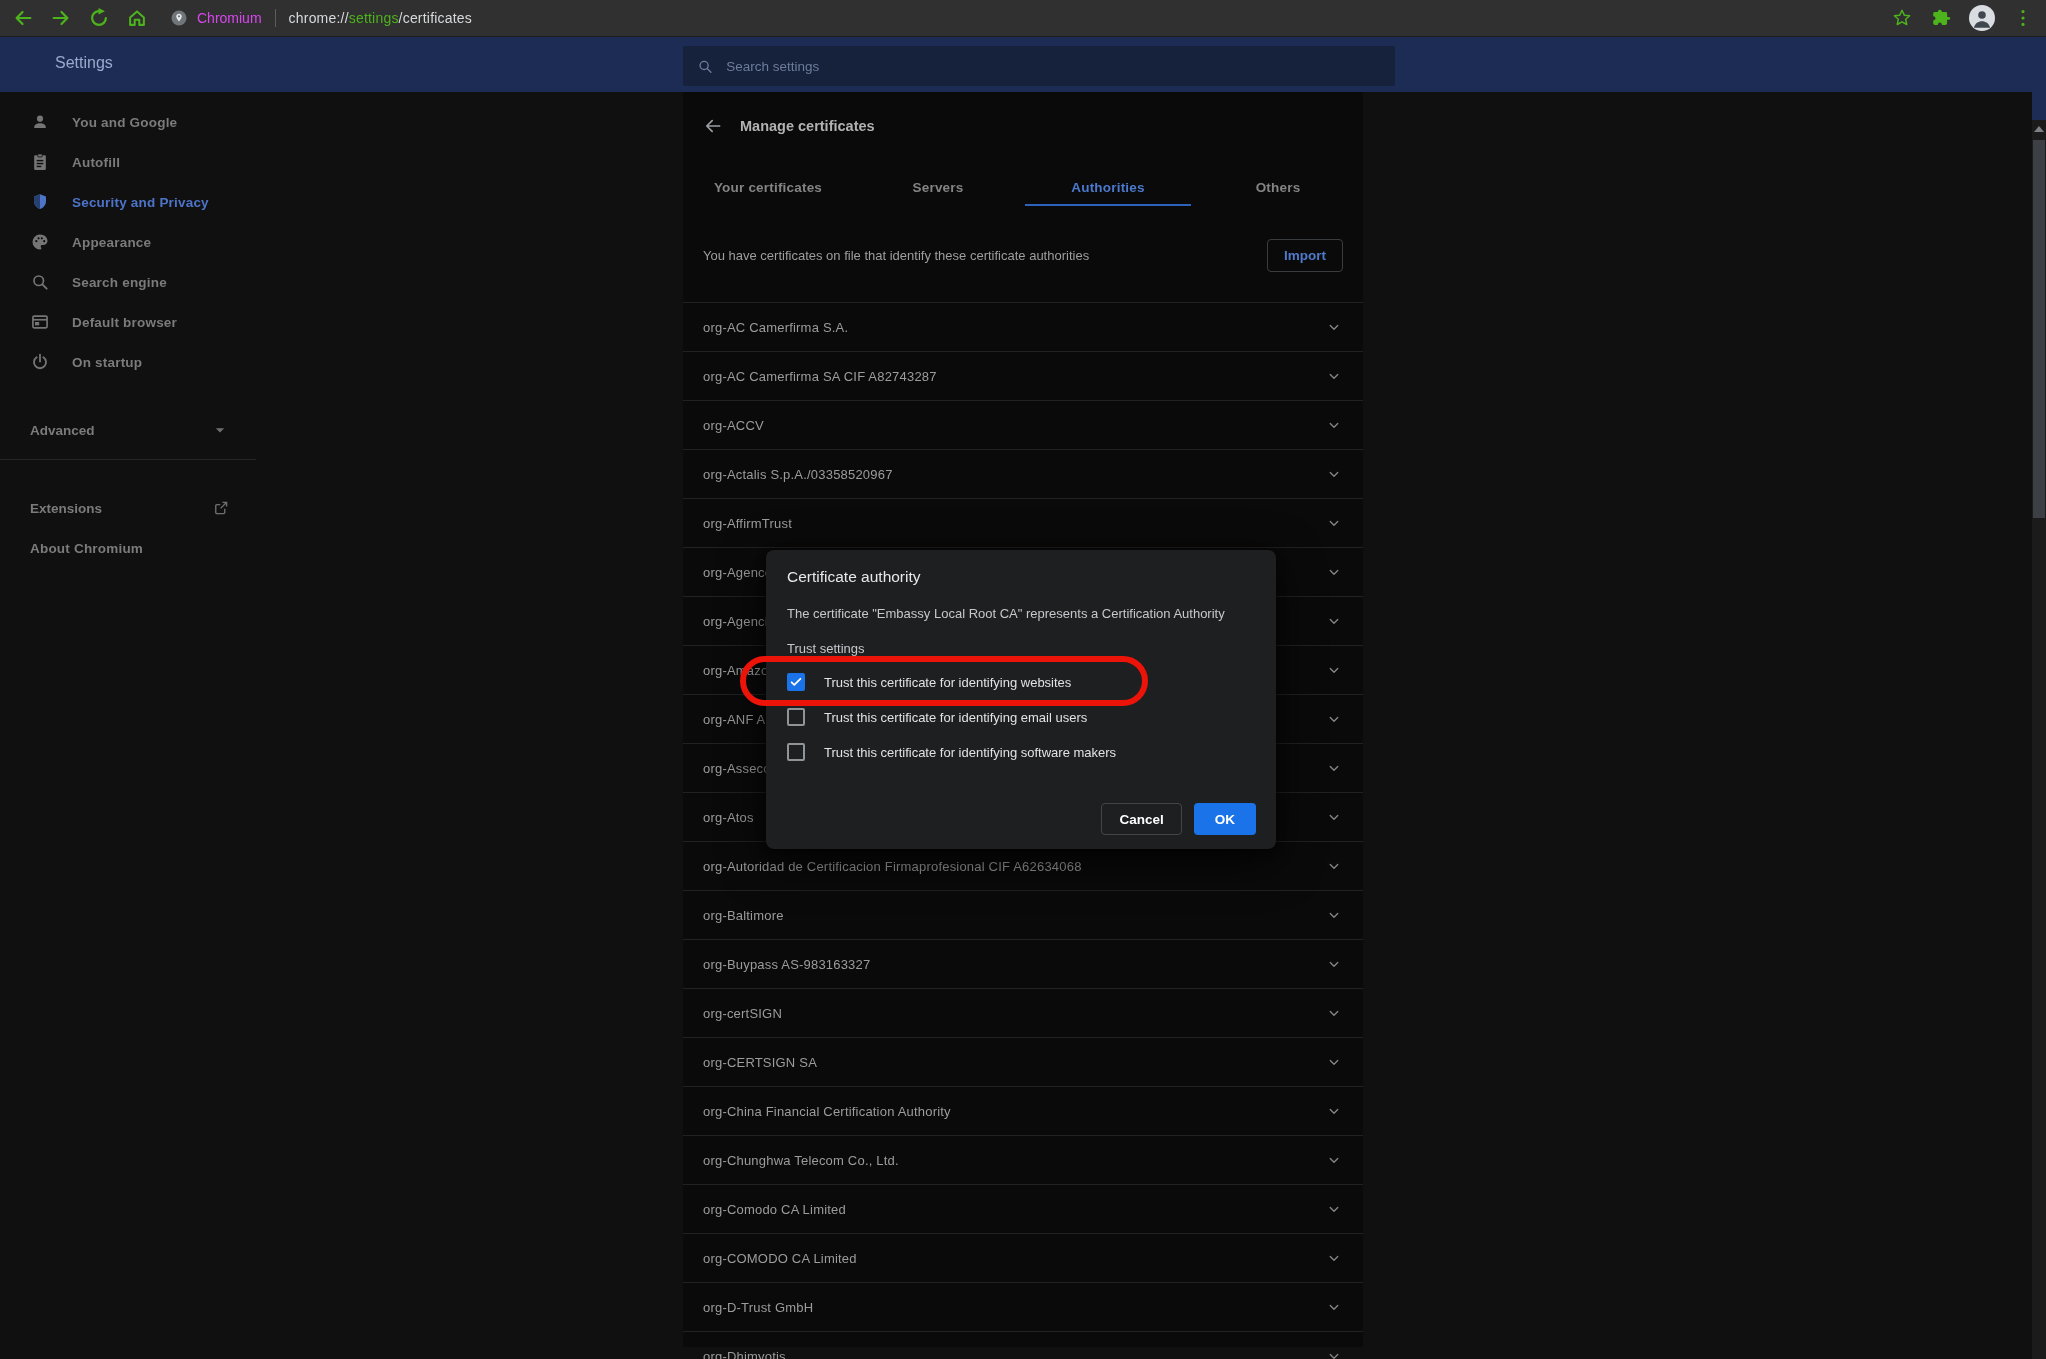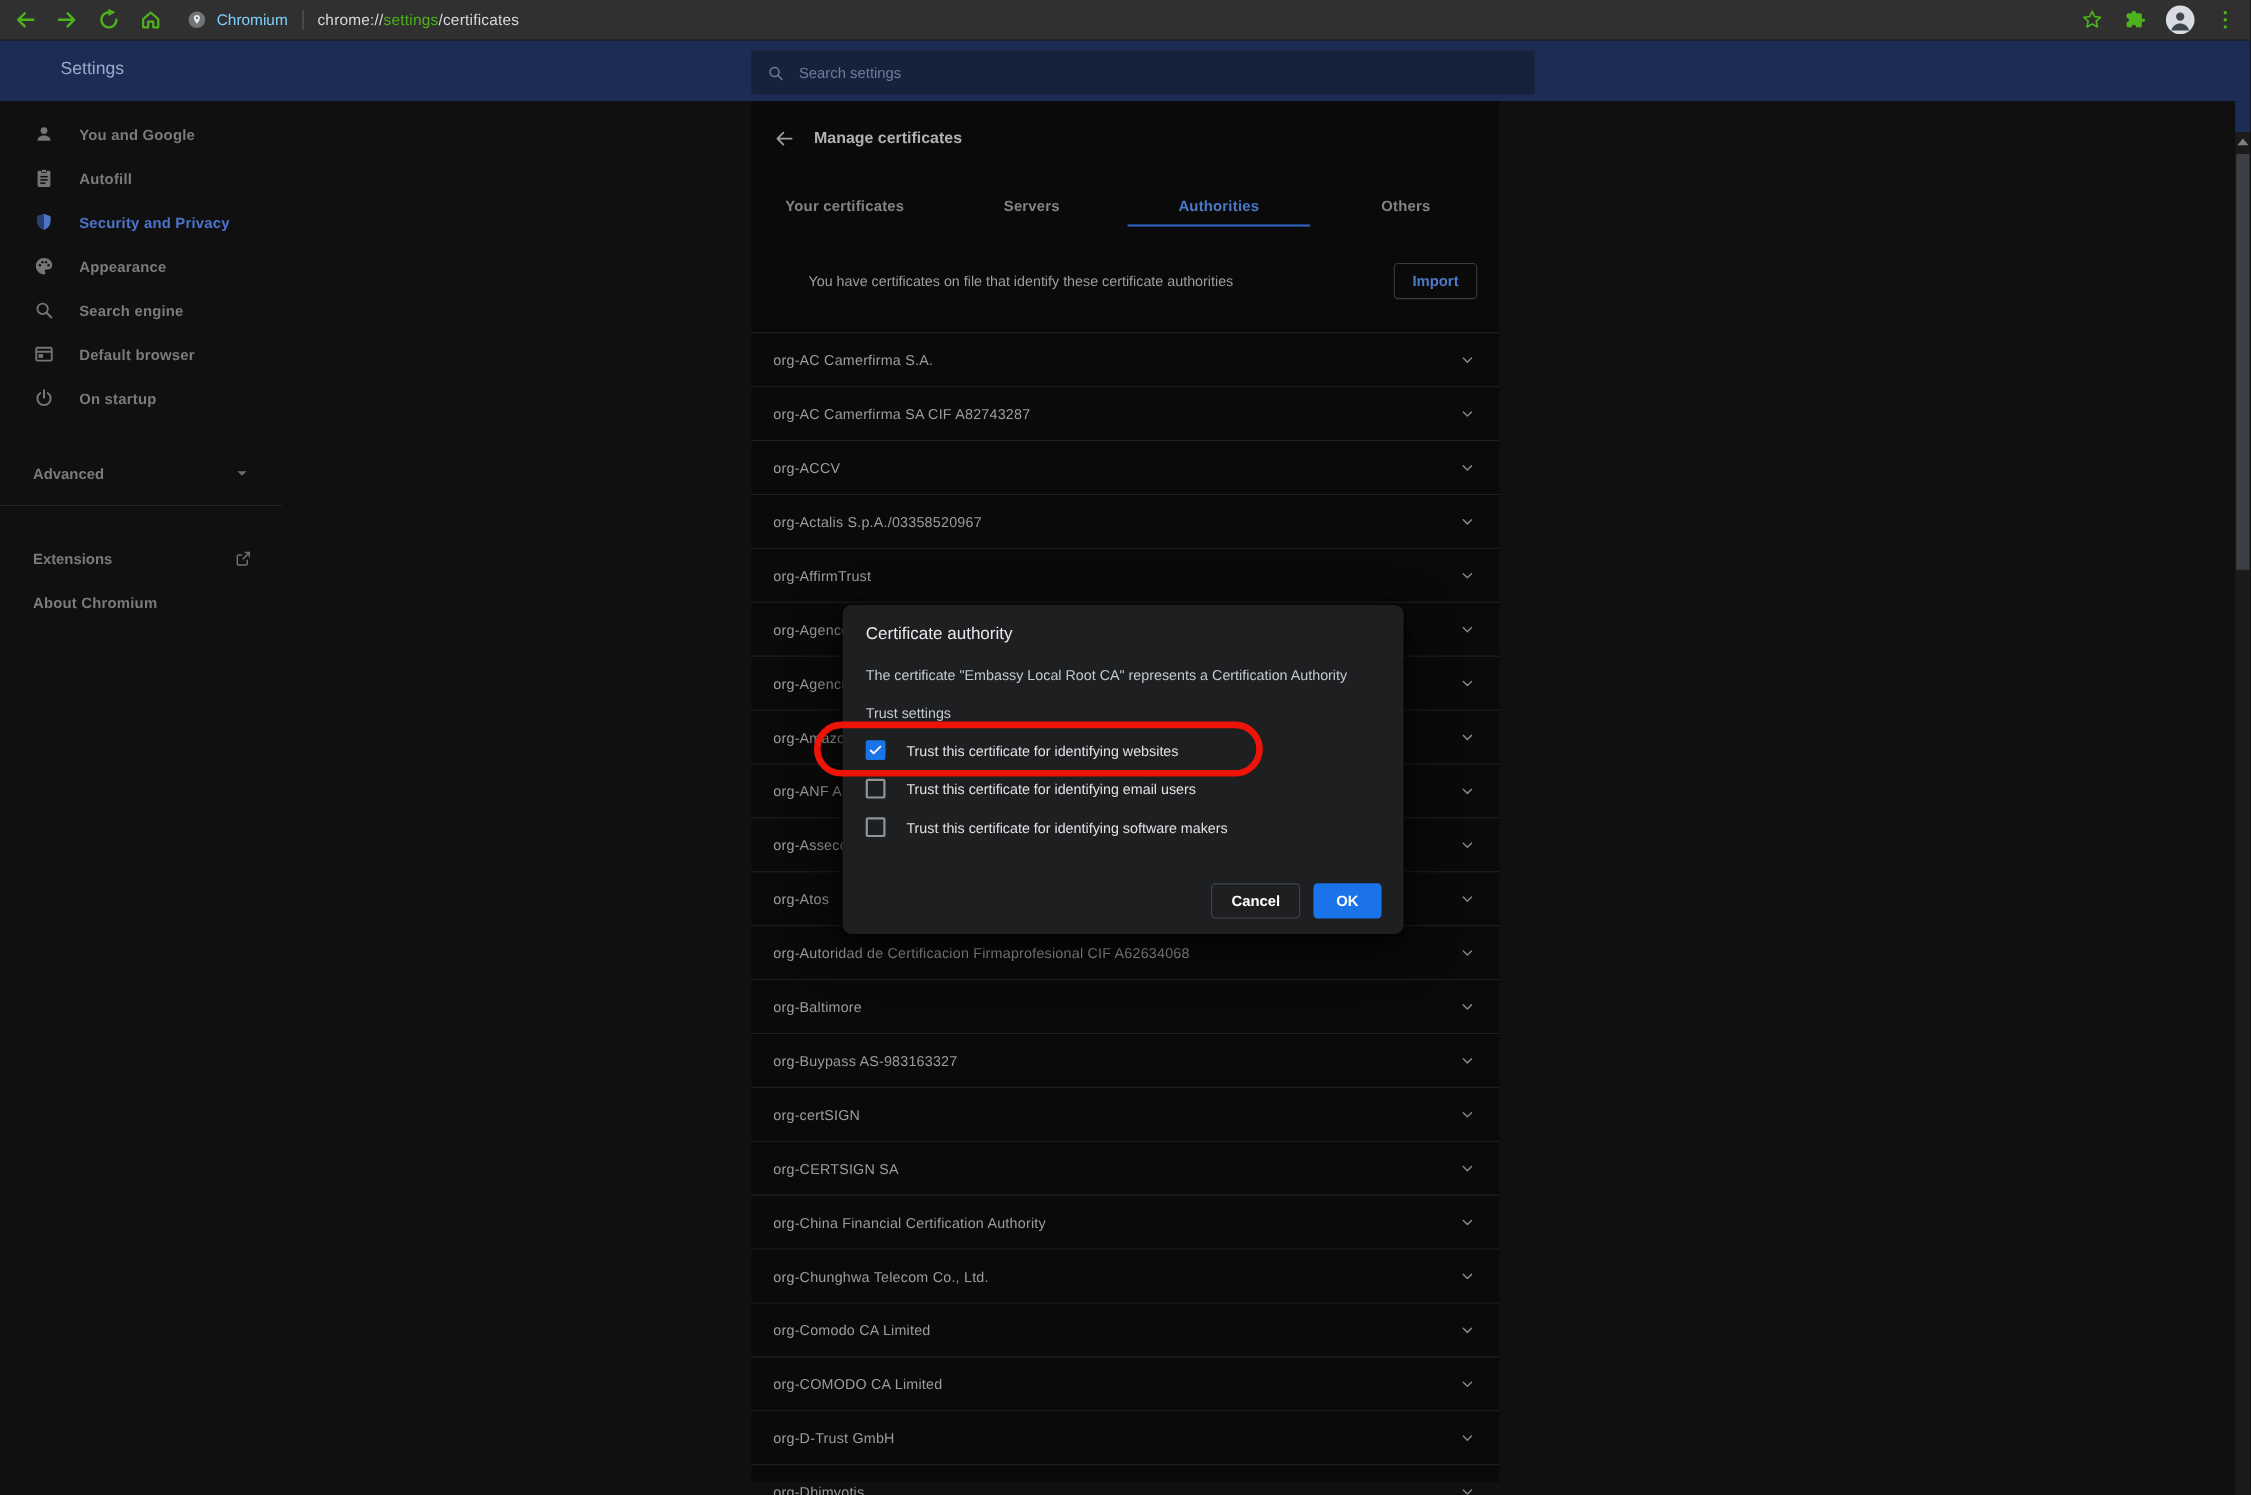--- a/index.html
+++ b/index.html
@@ -14,21 +14,21 @@
 
   
   .toolbar {
     position:absolute; top:0; left:0; right:0; height:37px;
     background:#303030; display:flex; align-items:center;
     padding:0 12px; border-bottom:1px solid #1c1c1c;
   }
   .tb-icons { display:flex; align-items:center; gap:16px; }
   .tb-btn { width:22px; height:22px; cursor:pointer; }
   .site-chip { display:flex; align-items:center; margin-left:22px; gap:9px; }
-  .page-title { color:#7dd3fc; font-size:14px; }
+  .page-title { color:#d946ef; font-size:14px; }
   .tb-sep { width:1px; height:18px; background:#5a5d60; margin:0 13px; }
   .url { font-size:14px; color:#d7d9db; letter-spacing:.2px; }
   .url .hl { color:#4db31c; }
   .tb-right { margin-left:auto; display:flex; align-items:center; gap:17px; }
   .avatar { width:26px; height:26px; border-radius:50%; background:#d9dde2; overflow:hidden; cursor:pointer; }
 
   
   .app-header {
     position:absolute; top:37px; left:0; right:0; height:55px;
     background:#1d2c55;
@@ -70,21 +70,21 @@
     flex:1; display:flex; align-items:center; justify-content:center;
     font-size:13.5px; font-weight:bold; color:#848484; cursor:pointer;
     position:relative; letter-spacing:.2px;
   }
   .tab.active { color:#4a79cc; }
   .tab.active::after { content:""; position:absolute; left:2px; right:2px; bottom:0; height:2.5px; background:#2e63bd; }
   .desc-row {
     position:absolute; left:0; top:146px; width:100%; height:34px;
     display:flex; align-items:center; justify-content:space-between; padding:0 20px;
   }
-  .desc-text { font-size:13px; color:#9e9e9e;margin-left:32px; }
+  .desc-text { font-size:13px; color:#9e9e9e; }
   .import-btn {
     height:33px; padding:0 16px; border:1px solid #3a3d40; border-radius:4px;
     background:transparent; color:#4d7ac9; font-size:13.5px; font-weight:bold;
     font-family:"Liberation Sans", sans-serif; cursor:pointer;
   }
   .cert-list { position:absolute; left:0; top:210px; width:100%; }
   .cert-row {
     height:49px; display:flex; align-items:center; justify-content:space-between;
     padding:0 20px; border-top:1px solid #212121; cursor:pointer;
   }

